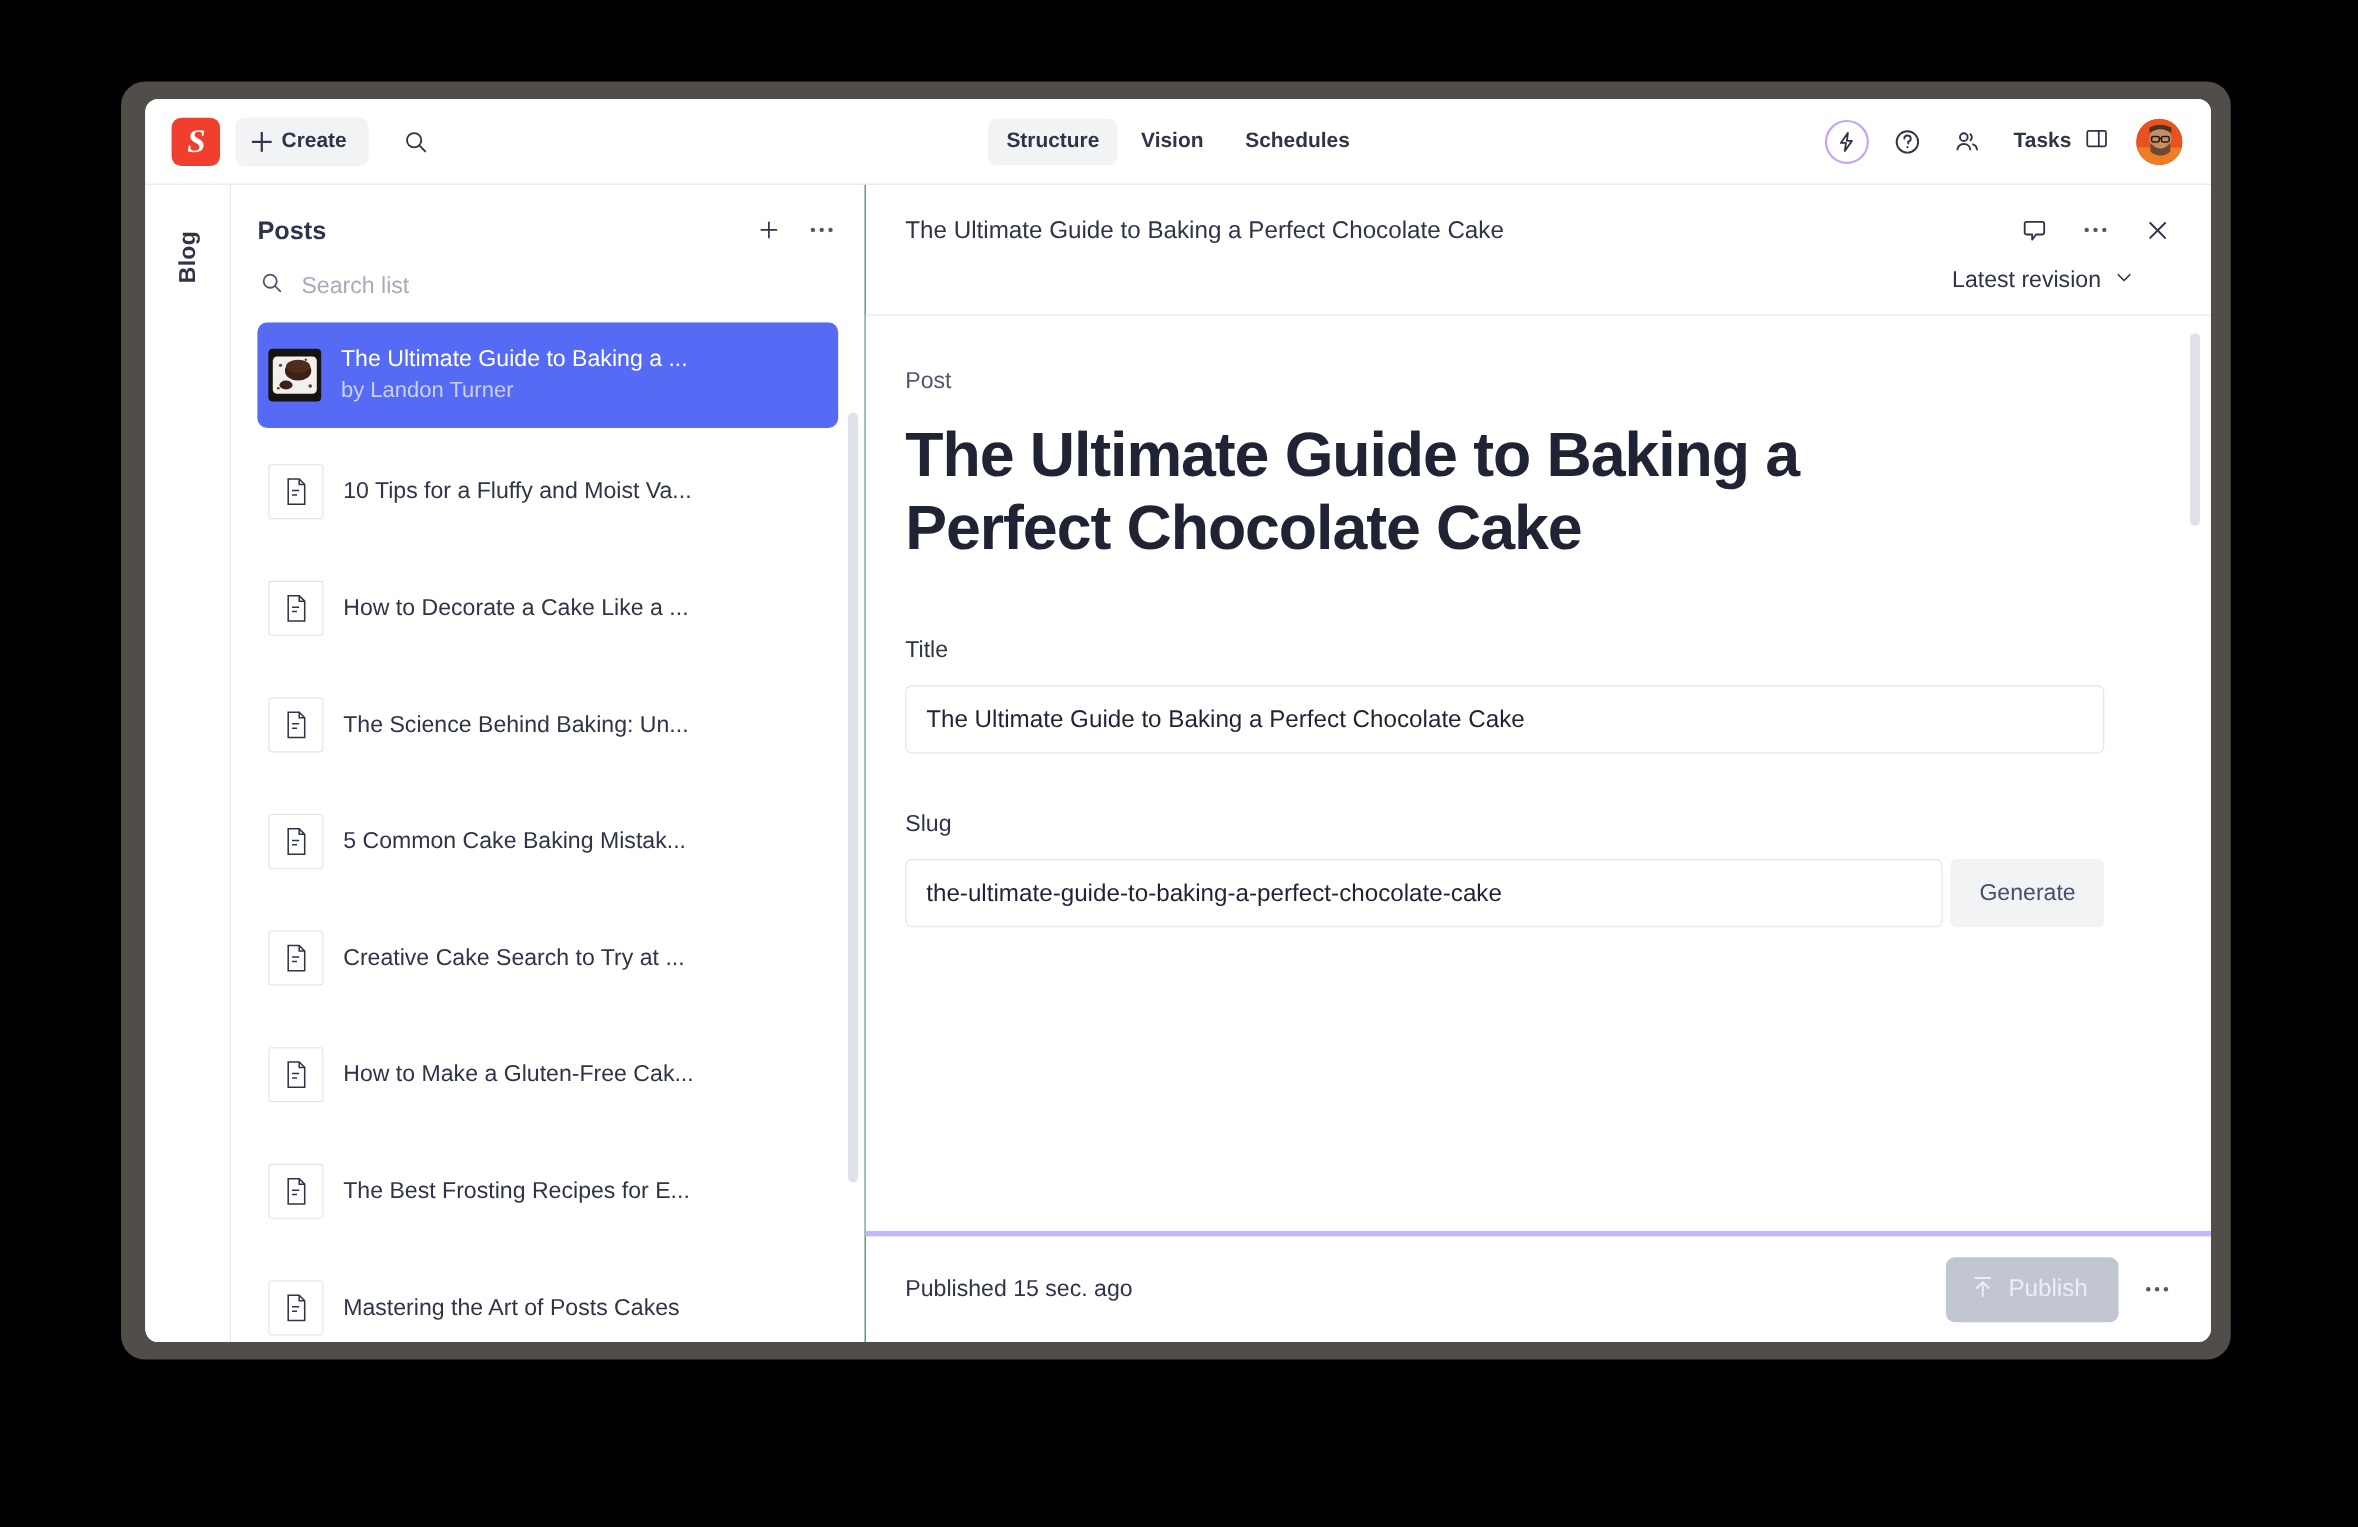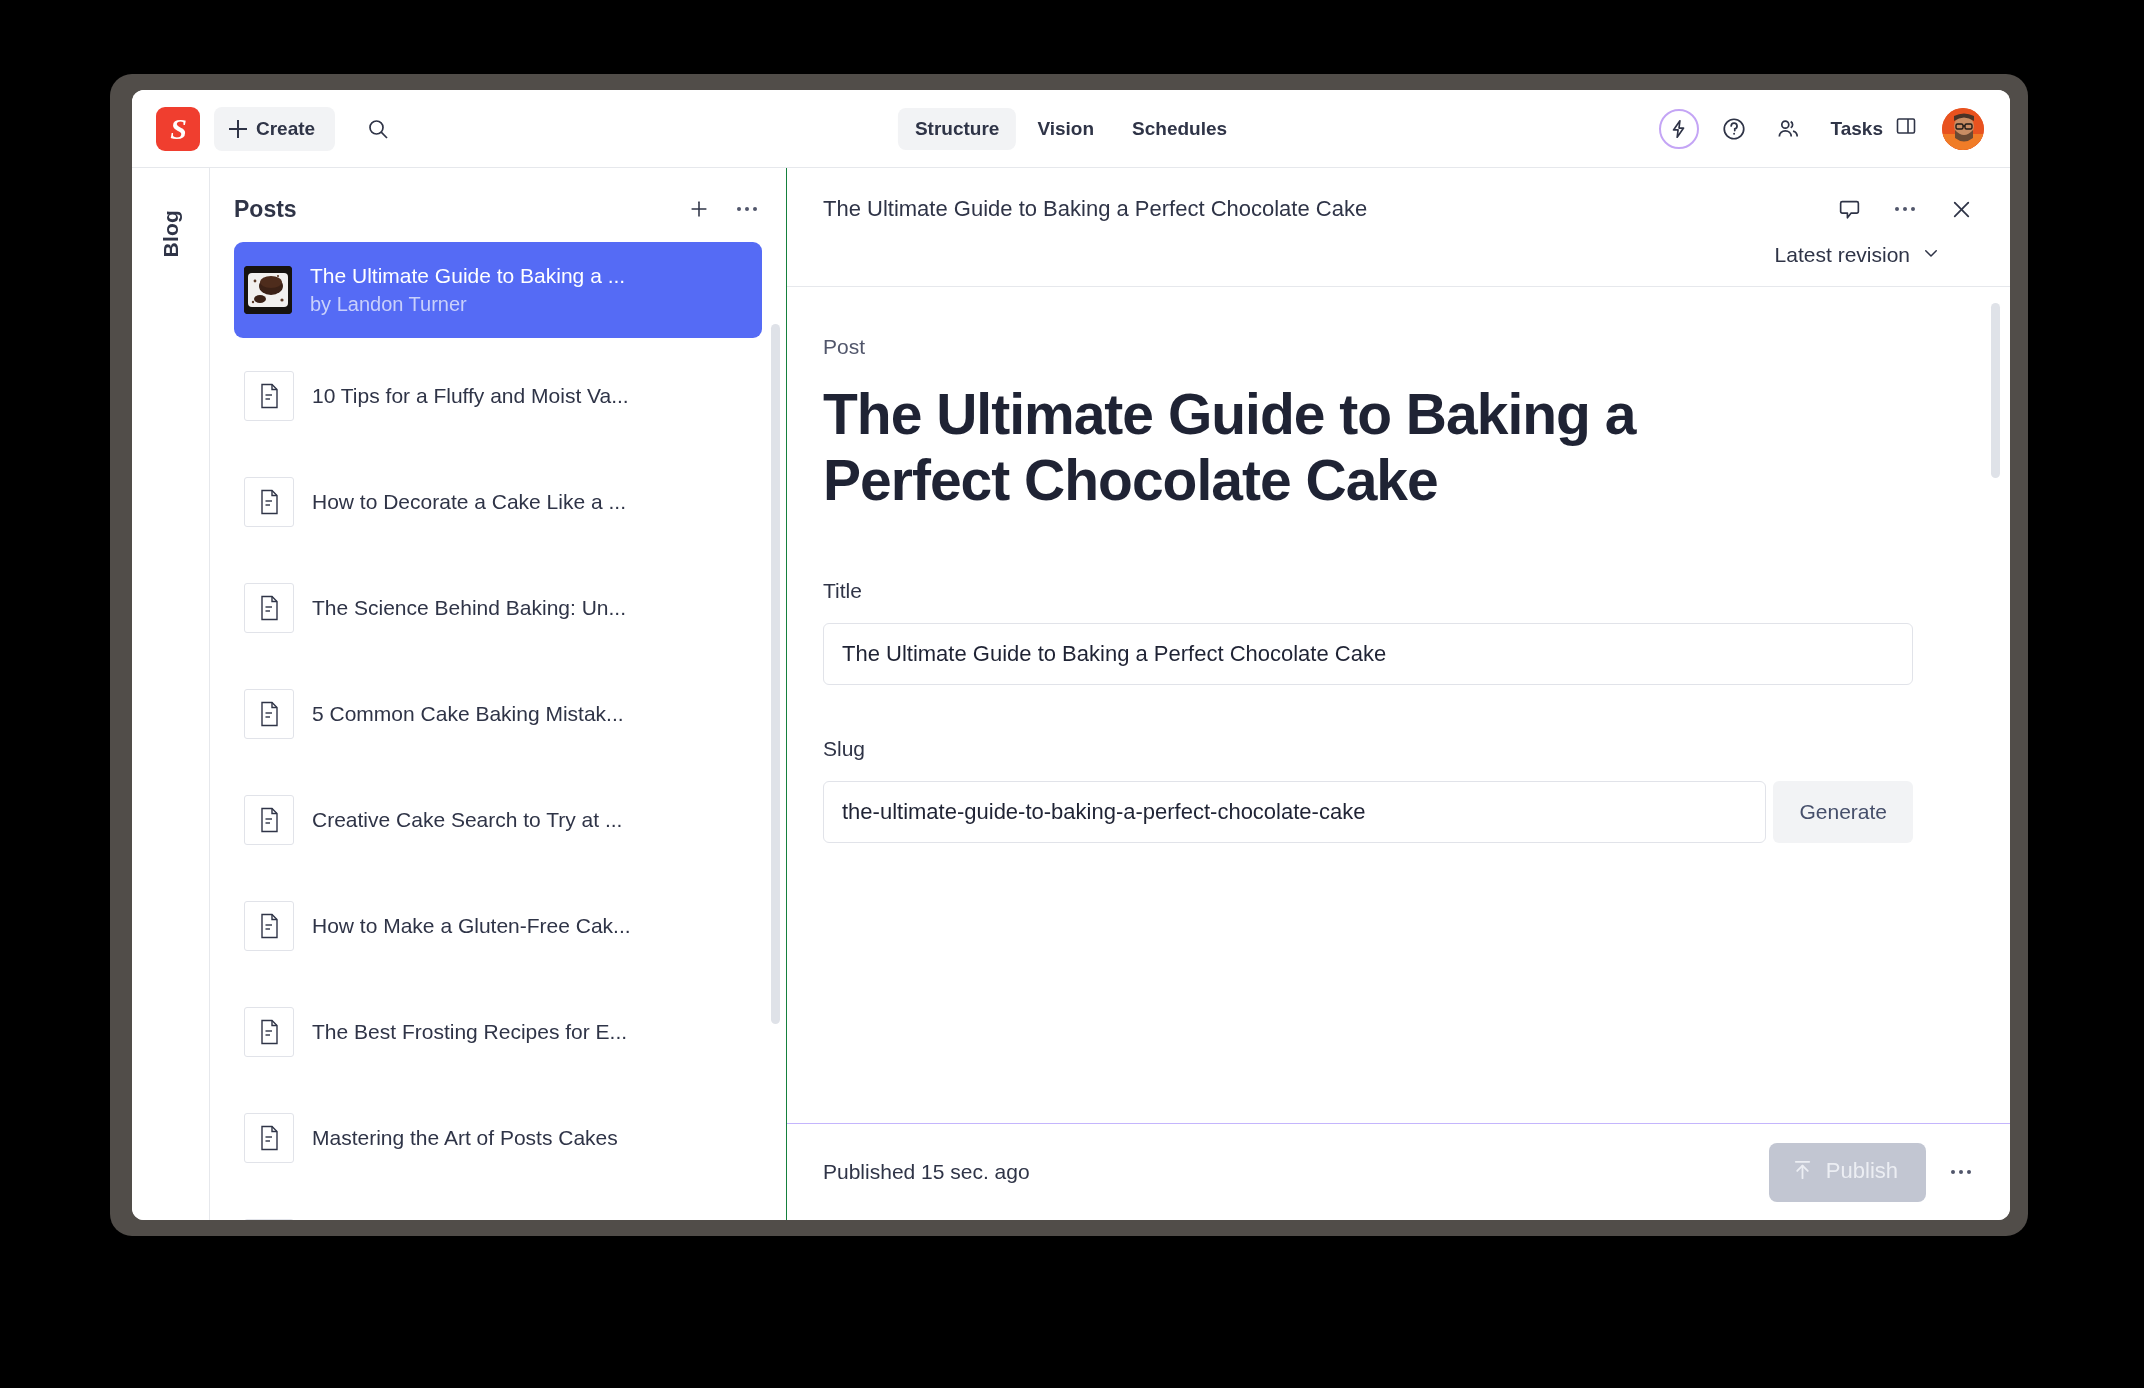--- a/index.html
+++ b/index.html
@@ -326,21 +326,21 @@
     font-size: 21px;
     color: #2f3447;
     cursor: pointer;
     background: none; border: none;
     font-family: "Liberation Sans", sans-serif;
   }
 
   #doc-body-wrap {
     flex: 1;
     border-top: 1px solid #e6e8ec;
-    border-bottom: 1px solid #c4b5fd;
+    border-bottom: 5px solid #c4b5fd;
     overflow: hidden;
     position: relative;
     background: #fff;
   }
   #doc-body {
     padding: 48px 0 40px 36px;
     box-sizing: border-box;
   }
   #doc-type-label {
     font-size: 21px;
@@ -529,20 +529,29 @@
           <button class="pane-icon-btn">
             <span class="dots-glyph">
                 <i></i>
                 <i></i>
                 <i></i>
               </span>
           </button>
         </div>
       </div>
 
+      <div id="posts-search-row">
+        <span>
+          <svg width="22" height="22" viewBox="0 0 24 24" fill="none" stroke="#51566b" stroke-width="1.8">
+            <circle cx="10.5" cy="10.5" r="6.5"></circle>
+              <line x1="15.2" y1="15.2" x2="21" y2="21"></line>
+          </svg>
+        </span>
+        <input id="posts-search-input" type="text" placeholder="Search list" style="">
+      </div>
 
       <div id="posts-list">
 
         <div class="post-item selected">
           <div class="post-thumb">
             <svg width="48" height="48" viewBox="0 0 48 48">
               <rect width="48" height="48" fill="#17130f"></rect>
               <rect x="4" y="7" width="40" height="34" rx="4" fill="#f2f0ee"></rect>
               <ellipse cx="27" cy="20" rx="12" ry="9" fill="#3b2116"></ellipse>
               <ellipse cx="27" cy="16" rx="11" ry="6" fill="#4e2c1c"></ellipse>

